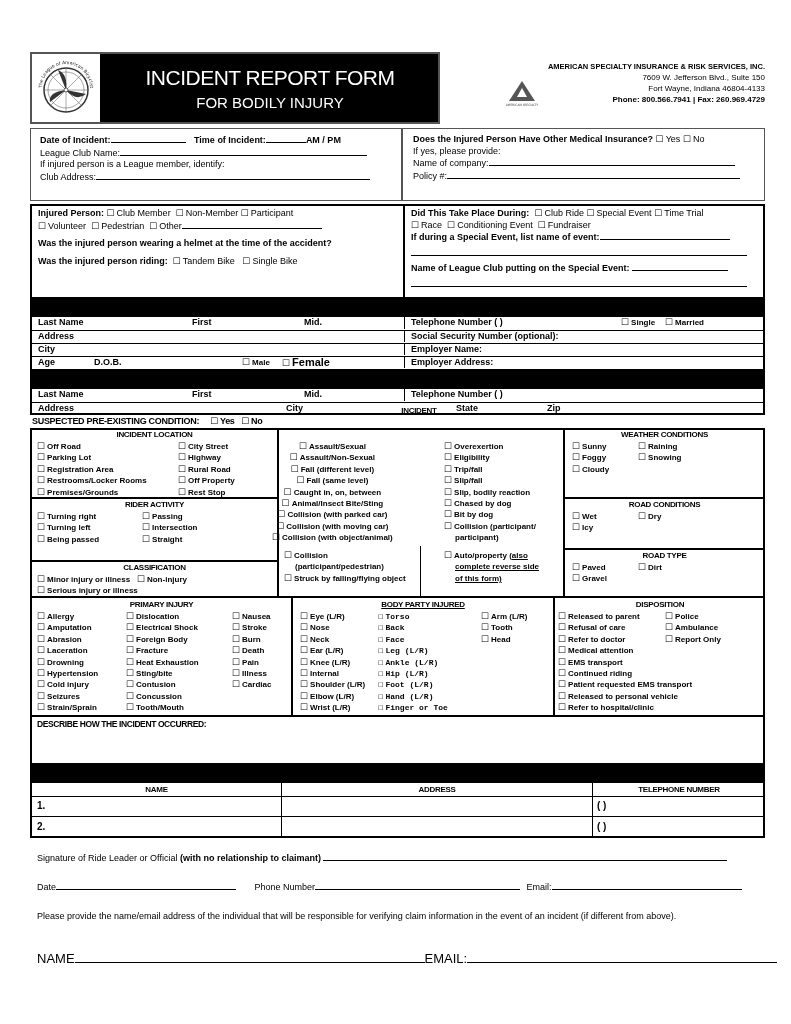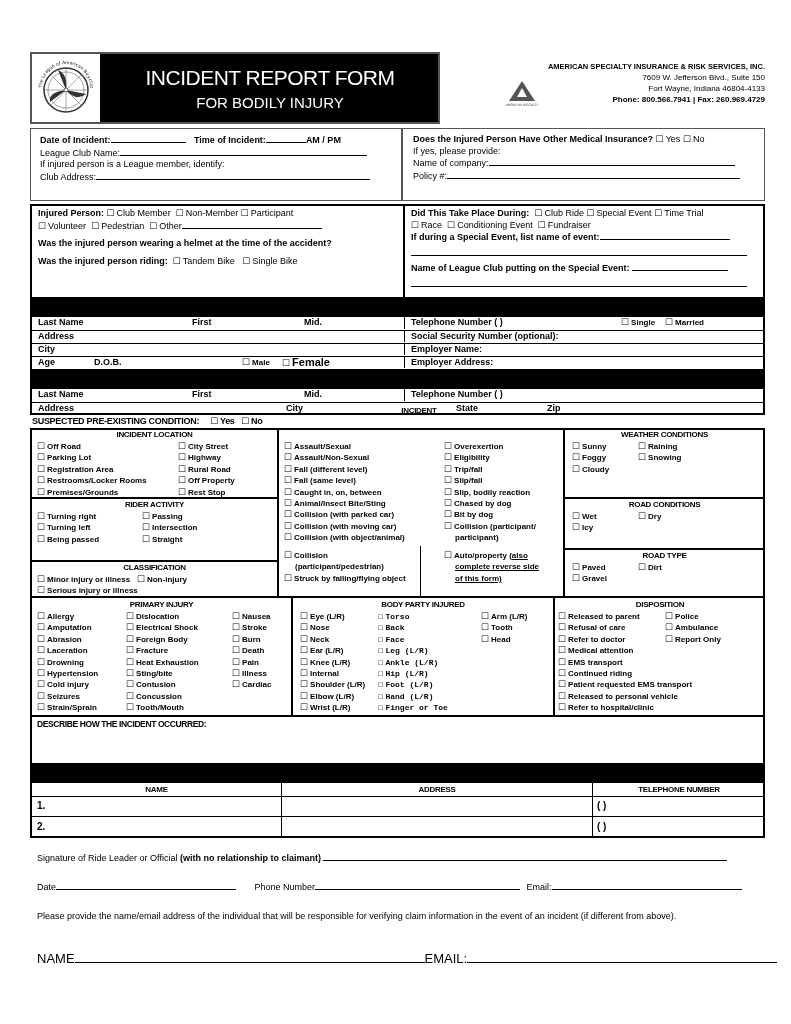--- a/index.html
+++ b/index.html
@@ -224,21 +224,21 @@
 <div class="abs colhead" style="left:32px;top:563px;width:245px;">CLASSIFICATION</div>
 <div class="list" style="left:37px;top:574px;">
   <div>
     <span class="cb">Minor injury or illness</span>&nbsp;&nbsp;
     <span class="cb">Non-injury</span>
   </div>
   <div class="cb">Serious injury or illness</div>
 </div>
 
 <div class="abs colhead" style="left:279px;top:406px;width:280px;">INCIDENT</div>
-<div class="list" style="left:284px;top:441px;">
+<div class="list" style="left:272px;top:441px;text-align:center;">
   <div class="cb">Assault/Sexual</div>
   <div class="cb">Assault/Non-Sexual</div>
   <div class="cb">Fall (different level)</div>
   <div class="cb">Fall (same level)</div>
   <div class="cb">Caught in, on, between</div>
   <div class="cb">Animal/Insect Bite/Sting</div>
   <div class="cb">Collision (with parked car)</div>
   <div class="cb">Collision (with moving car)</div>
   <div class="cb">Collision (with object/animal)</div>
 </div>
@@ -323,21 +323,21 @@
 <div class="list" style="left:232px;top:611px;">
   <div class="cb">Nausea</div>
   <div class="cb">Stroke</div>
   <div class="cb">Burn</div>
   <div class="cb">Death</div>
   <div class="cb">Pain</div>
   <div class="cb">Illness</div>
   <div class="cb">Cardiac</div>
 </div>
 
-<div class="abs colhead" style="left:293px;top:600px;width:260px;">BODY PARTY INJURED</div>
+<div class="abs colhead" style="left:293px;top:600px;width:260px;text-decoration:underline;">BODY PARTY INJURED</div>
 <div class="list" style="left:300px;top:611px;">
   <div class="cb">Eye (L/R)</div>
   <div class="cb">Nose</div>
   <div class="cb">Neck</div>
   <div class="cb">Ear (L/R)</div>
   <div class="cb">Knee (L/R)</div>
   <div class="cb">Internal</div>
   <div class="cb">Shoulder (L/R)</div>
   <div class="cb">Elbow (L/R)</div>
   <div class="cb">Wrist (L/R)</div>

